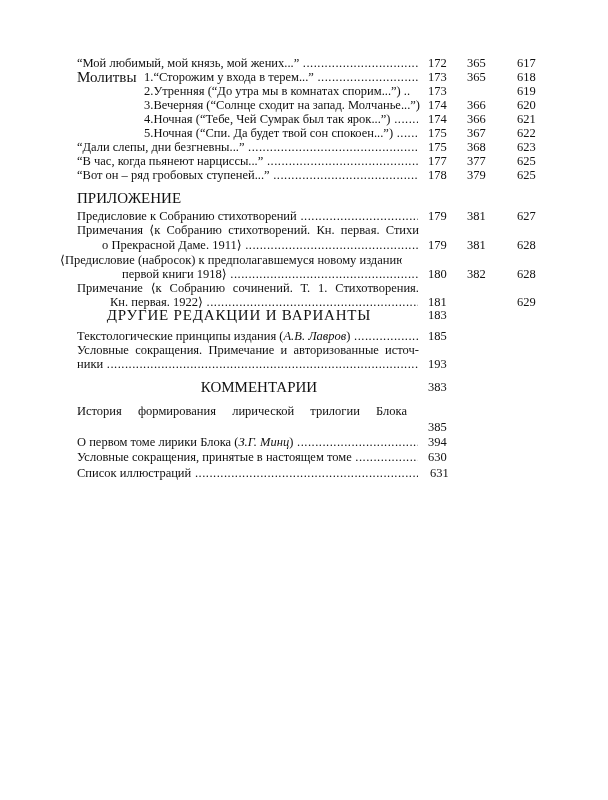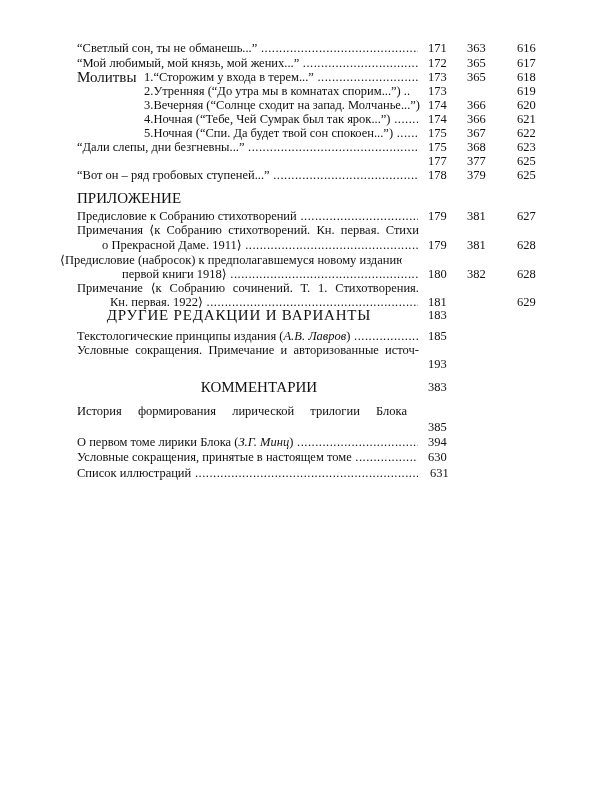--- a/index.html
+++ b/index.html
@@ -15,26 +15,20 @@
   .n3 { left: 517px; }
   .head { position: absolute; font-size: 15px; line-height: 15px; white-space: nowrap; }
   .just { text-align: justify; text-align-last: justify; }
   em { font-style: italic; }
 </style>
 </head>
 <body>
 
 <div class="page">
 
-  <div class="row" style="top:41px">
-    <span class="title dots" style="left:77px;width:341px">“Светлый сон, ты не обманешь...”</span>
-    <span class="num n1">171</span>
-    <span class="num n2">363</span>
-    <span class="num n3">616</span>
-  </div>
   <div class="row" style="top:56px">
     <span class="title dots" style="left:77px;width:341px">“Мой любимый, мой князь, мой жених...”</span>
     <span class="num n1">172</span>
     <span class="num n2">365</span>
     <span class="num n3">617</span>
   </div>
   <div class="row" style="top:70px">
     <span class="head" style="left:77px">Молитвы</span>
     <span class="title dots" style="left:144px;width:274px">1.“Сторожим у входа в терем...”</span>
     <span class="num n1">173</span>
@@ -65,20 +59,21 @@
     <span class="num n2">367</span>
     <span class="num n3">622</span>
   </div>
   <div class="row" style="top:140px">
     <span class="title dots" style="left:77px;width:341px">“Дали слепы, дни безгневны...”</span>
     <span class="num n1">175</span>
     <span class="num n2">368</span>
     <span class="num n3">623</span>
   </div>
   <div class="row" style="top:154px">
+    <span class="title dots" style="left:77px;width:341px">“В час, когда пьянеют нарциссы...”</span>
     <span class="num n1">177</span>
     <span class="num n2">377</span>
     <span class="num n3">625</span>
   </div>
   <div class="row" style="top:168px">
     <span class="title dots" style="left:77px;width:341px">“Вот он – ряд гробовых ступеней...”</span>
     <span class="num n1">178</span>
     <span class="num n2">379</span>
     <span class="num n3">625</span>
   </div>
@@ -124,20 +119,21 @@
     <span class="num n1">183</span>
   </div>
   <div class="row" style="top:329px">
     <span class="title dots" style="left:77px;width:341px"><span>Текстологические принципы издания (</span><em>А.В. Лавров</em><span>)</span></span>
     <span class="num n1">185</span>
   </div>
   <div class="row" style="top:343px">
     <span class="title just" style="left:77px;width:342px">Условные сокращения. Примечание и авторизованные источ-</span>
   </div>
   <div class="row" style="top:357px">
+    <span class="title dots" style="left:77px;width:341px">ники</span>
     <span class="num n1">193</span>
   </div>
 
   <div class="row" style="top:380px">
     <span class="head" style="left:0;width:418px;text-align:center;padding-left:100px;box-sizing:border-box">КОММЕНТАРИИ</span>
     <span class="num n1">383</span>
   </div>
   <div class="row" style="top:404px">
     <span class="title just" style="left:77px;width:330px">История формирования лирической трилогии Блока</span>
   </div>

